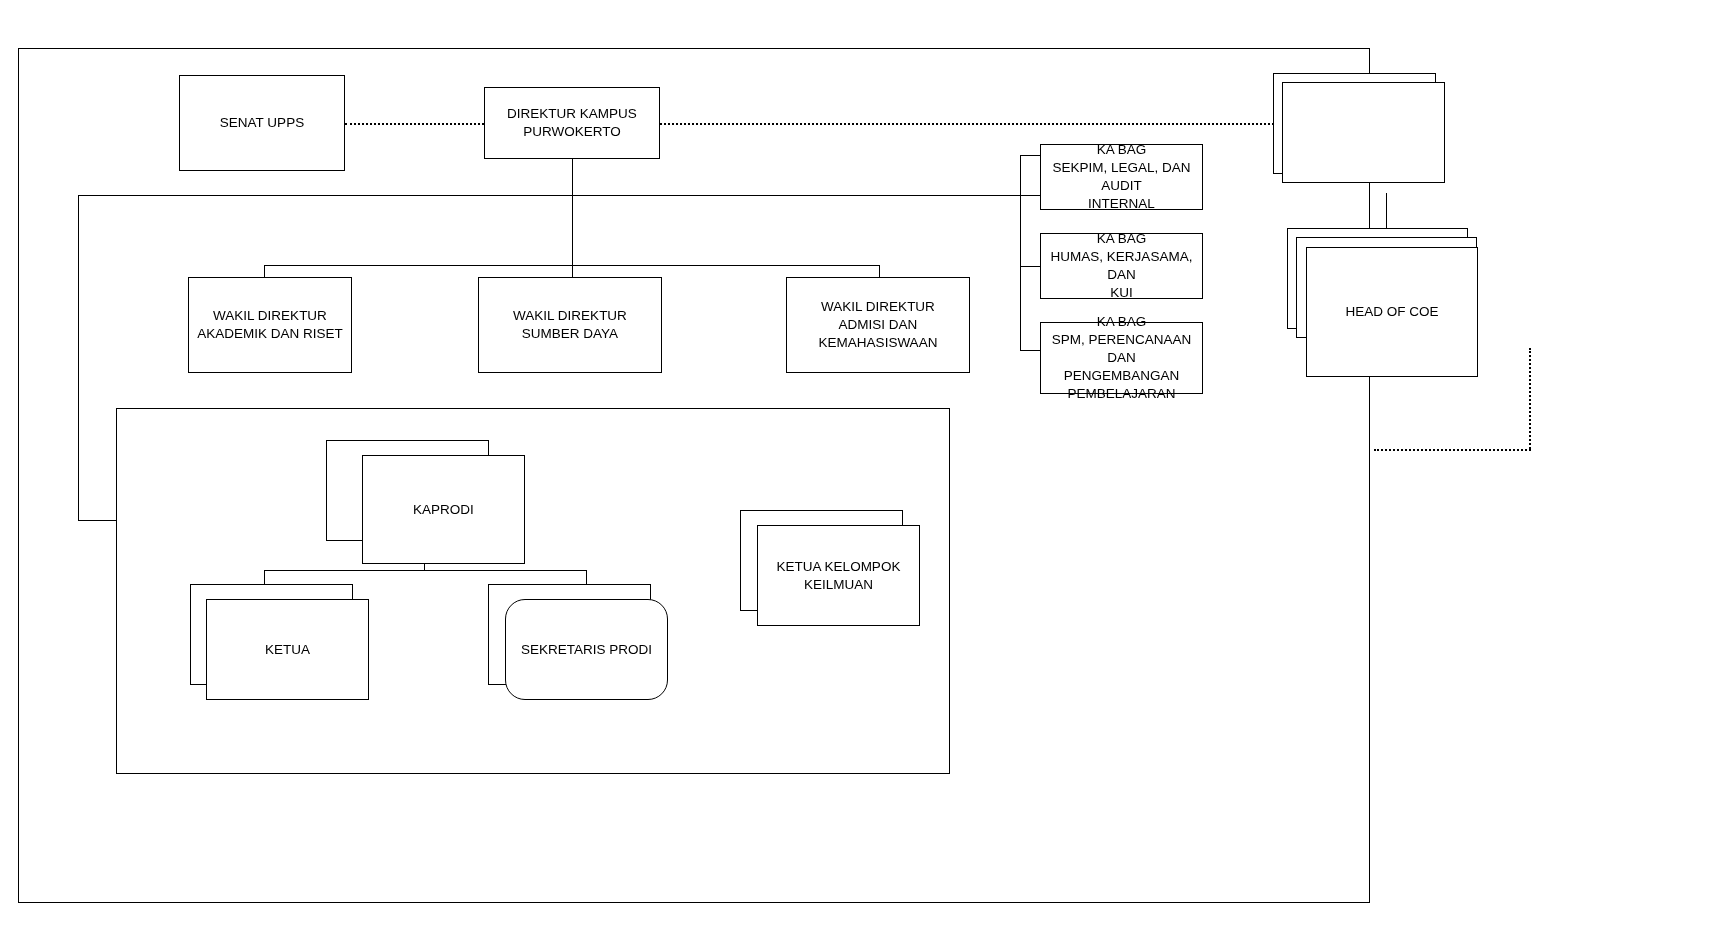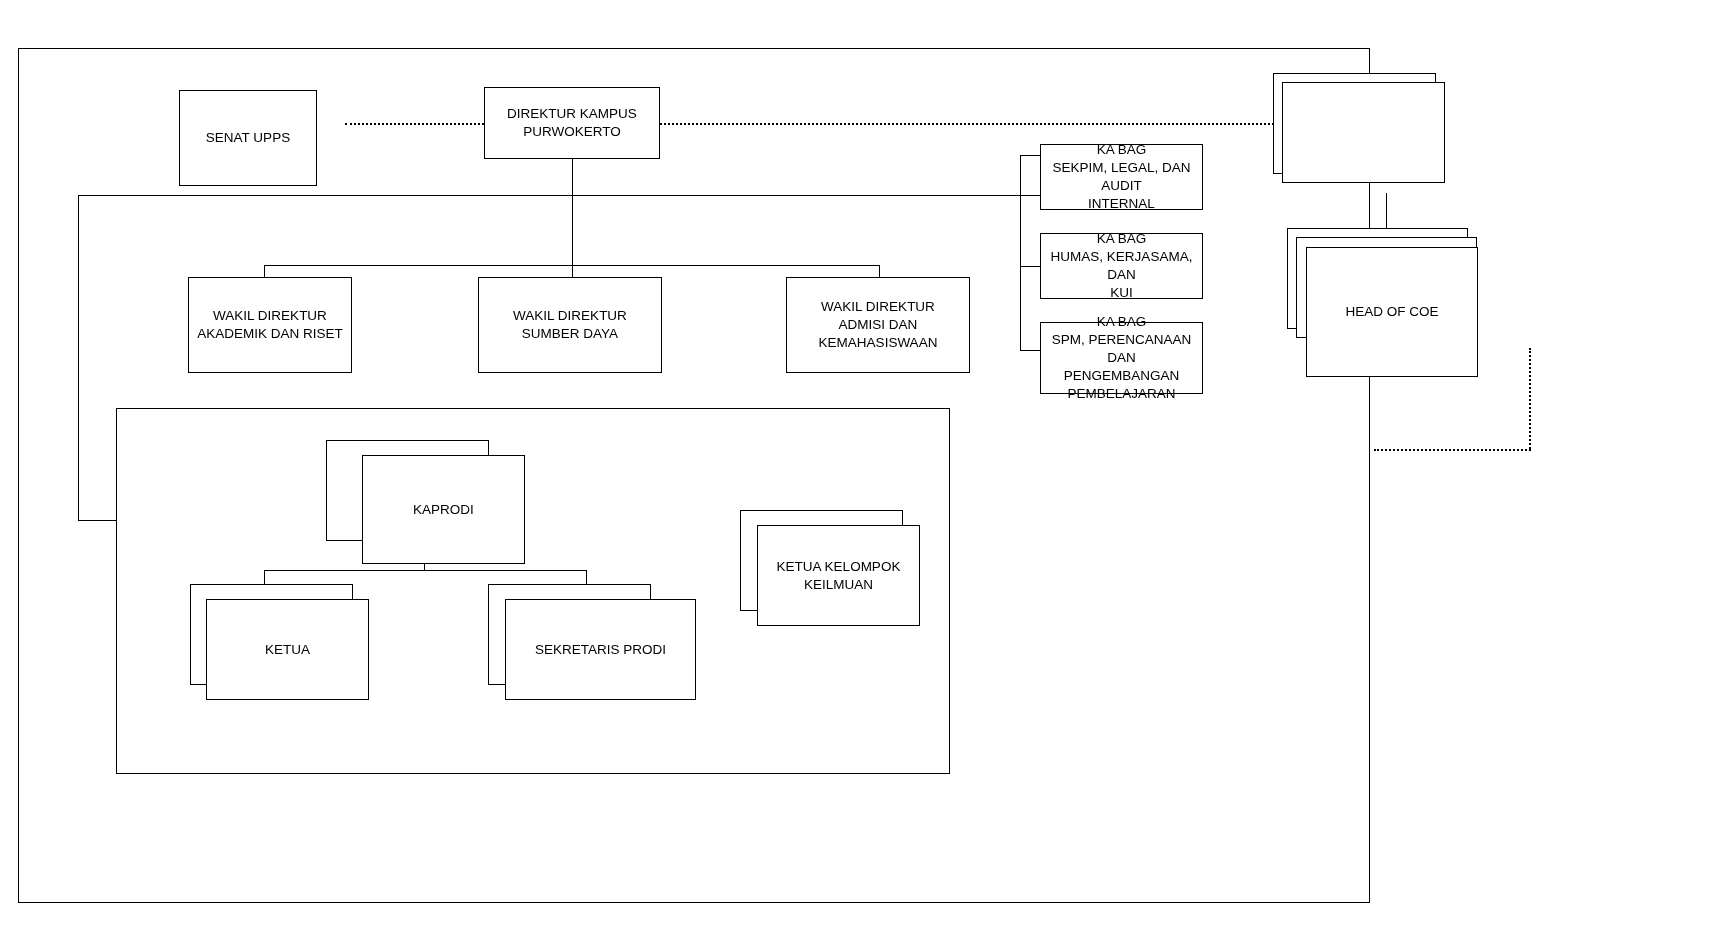--- a/index.html
+++ b/index.html
@@ -101,21 +101,21 @@
   <div class="vline" style="left:424px; top:556px; height:14px;"></div>
   <div class="hline" style="left:264px; top:570px; width:322px;"></div>
   <div class="vline" style="left:264px; top:570px; height:14px;"></div>
   <div class="vline" style="left:586px; top:570px; height:14px;"></div>
 
   <div class="vline" style="left:1386px; top:193px; height:45px;"></div>
 
   <div class="vdot" style="left:1529px; top:348px; height:101px;"></div>
   <div class="hdot" style="left:1374px; top:449px; width:157px;"></div>
 
-  <div class="box" style="left:179px; top:90px; width:138px; height:96px;">SENAT UPPS</div>
+  <div class="box" style="left:179px; top:75px; width:166px; height:96px;">SENAT UPPS</div>
 
   <div class="box" style="left:484px; top:87px; width:176px; height:72px;">DIREKTUR KAMPUS
 PURWOKERTO</div>
 
   <div class="box" style="left:188px; top:277px; width:164px; height:96px;">WAKIL DIREKTUR
 AKADEMIK DAN RISET</div>
 
   <div class="box" style="left:478px; top:277px; width:184px; height:96px;">WAKIL DIREKTUR
 SUMBER DAYA</div>
 
@@ -135,21 +135,21 @@
 PENGEMBANGAN
 PEMBELAJARAN</div>
 
   <div class="stack-back" style="left:326px; top:440px; width:163px; height:101px;"></div>
   <div class="box" style="left:362px; top:455px; width:163px; height:109px;">KAPRODI</div>
 
   <div class="stack-back" style="left:190px; top:584px; width:163px; height:101px;"></div>
   <div class="box" style="left:206px; top:599px; width:163px; height:101px;">KETUA</div>
 
   <div class="stack-back" style="left:488px; top:584px; width:163px; height:101px;"></div>
-  <div class="box" style="left:505px; top:599px; width:191px; height:101px;">SEKRETARIS PRODI</div>
+  <div class="box" style="left:505px; top:599px; width:163px; height:101px;border-radius:20px;">SEKRETARIS PRODI</div>
 
   <div class="stack-back" style="left:740px; top:510px; width:163px; height:101px;"></div>
   <div class="box" style="left:757px; top:525px; width:163px; height:101px;">KETUA KELOMPOK
 KEILMUAN</div>
 
   <div class="stack-back" style="left:1273px; top:73px; width:163px; height:101px;"></div>
   <div class="stack-back" style="left:1282px; top:82px; width:163px; height:101px;"></div>
 
   <div class="stack-back" style="left:1287px; top:228px; width:181px; height:101px;"></div>
   <div class="stack-back" style="left:1296px; top:237px; width:181px; height:101px;"></div>

